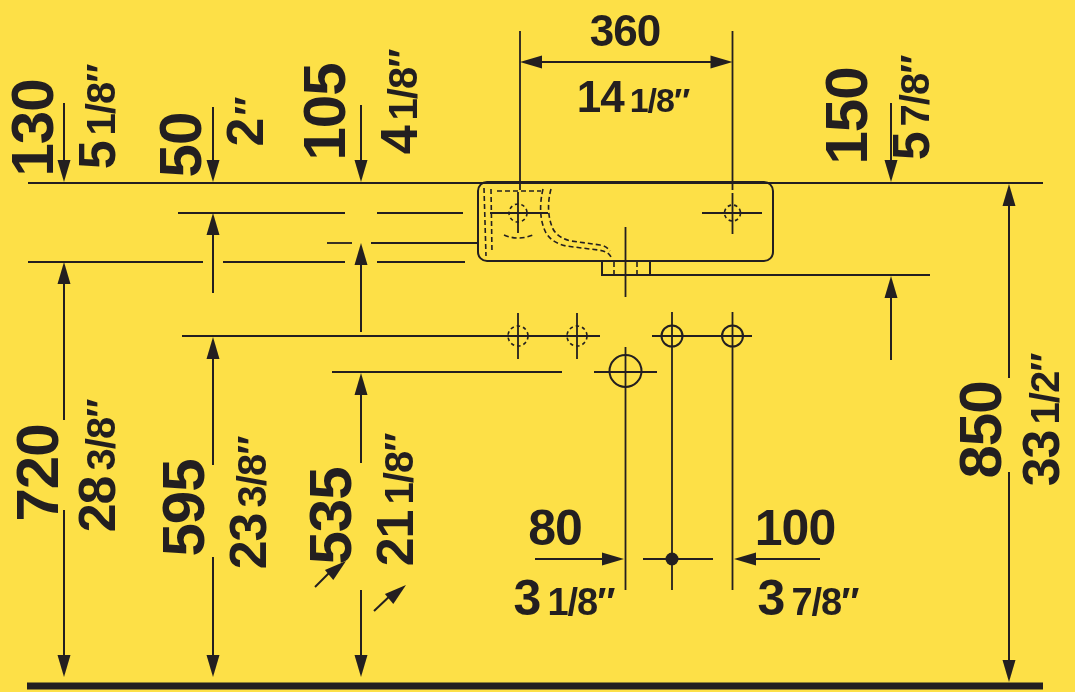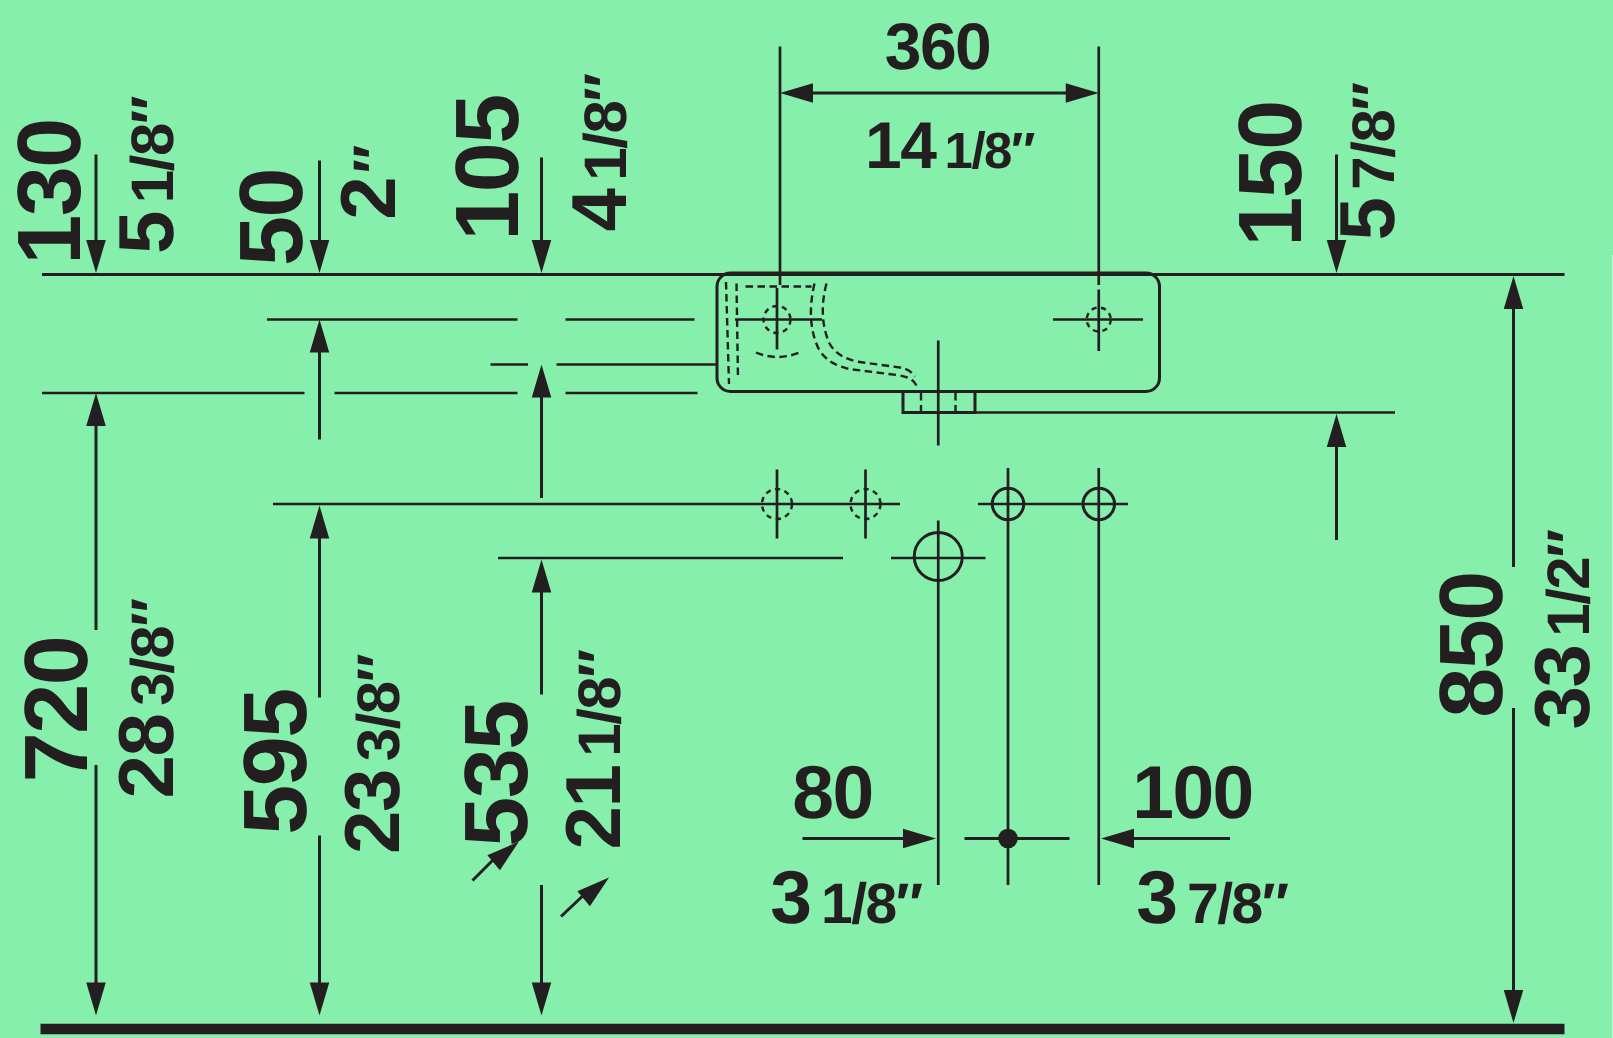--- a/index.html
+++ b/index.html
@@ -1,17 +1,17 @@
 <!DOCTYPE html>
 <html><head>
 <meta charset="utf-8">
 <title>Basin Technical Dimension Drawing</title>
 <style>
   html,body{margin:0;padding:0;background:#ffffff;}
-  .stage{position:relative;width:1075px;height:692px;background:#86efac;overflow:hidden;}
+  .stage{position:relative;width:1075px;height:692px;background:#fde047;overflow:hidden;}
   svg{display:block;}
   .mm-rot, .in-rot, .mm-h, .in-h{
     font-family:"Liberation Sans","DejaVu Sans",sans-serif;
     font-weight:bold;
     fill:#231f20;
     letter-spacing:-1px;
   }
   .mm-rot{font-size:60px;}
   .in-rot{font-size:52px;}
   .in-rot .frac{font-size:40px;}

